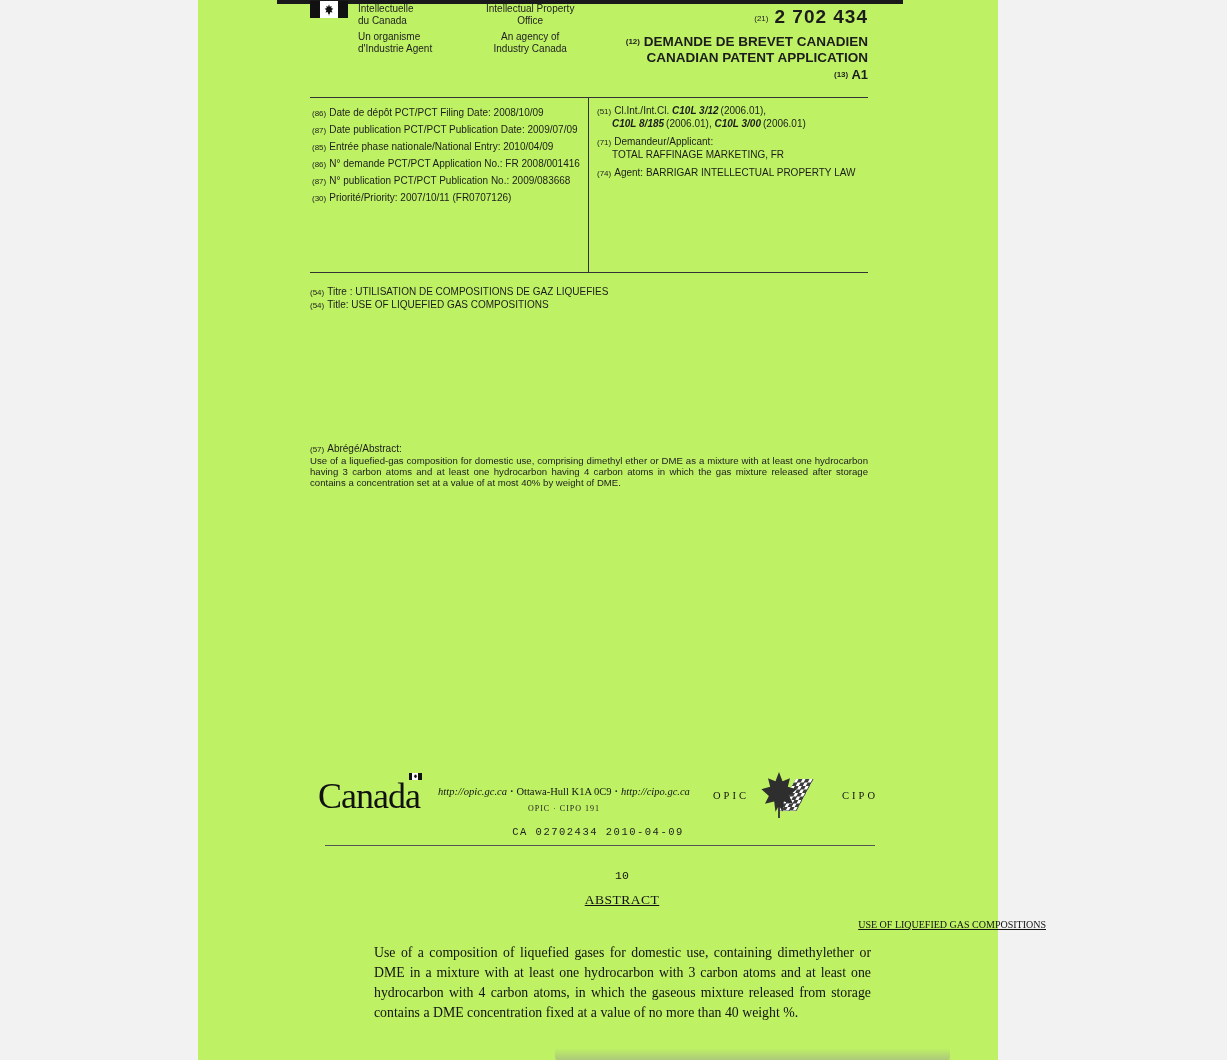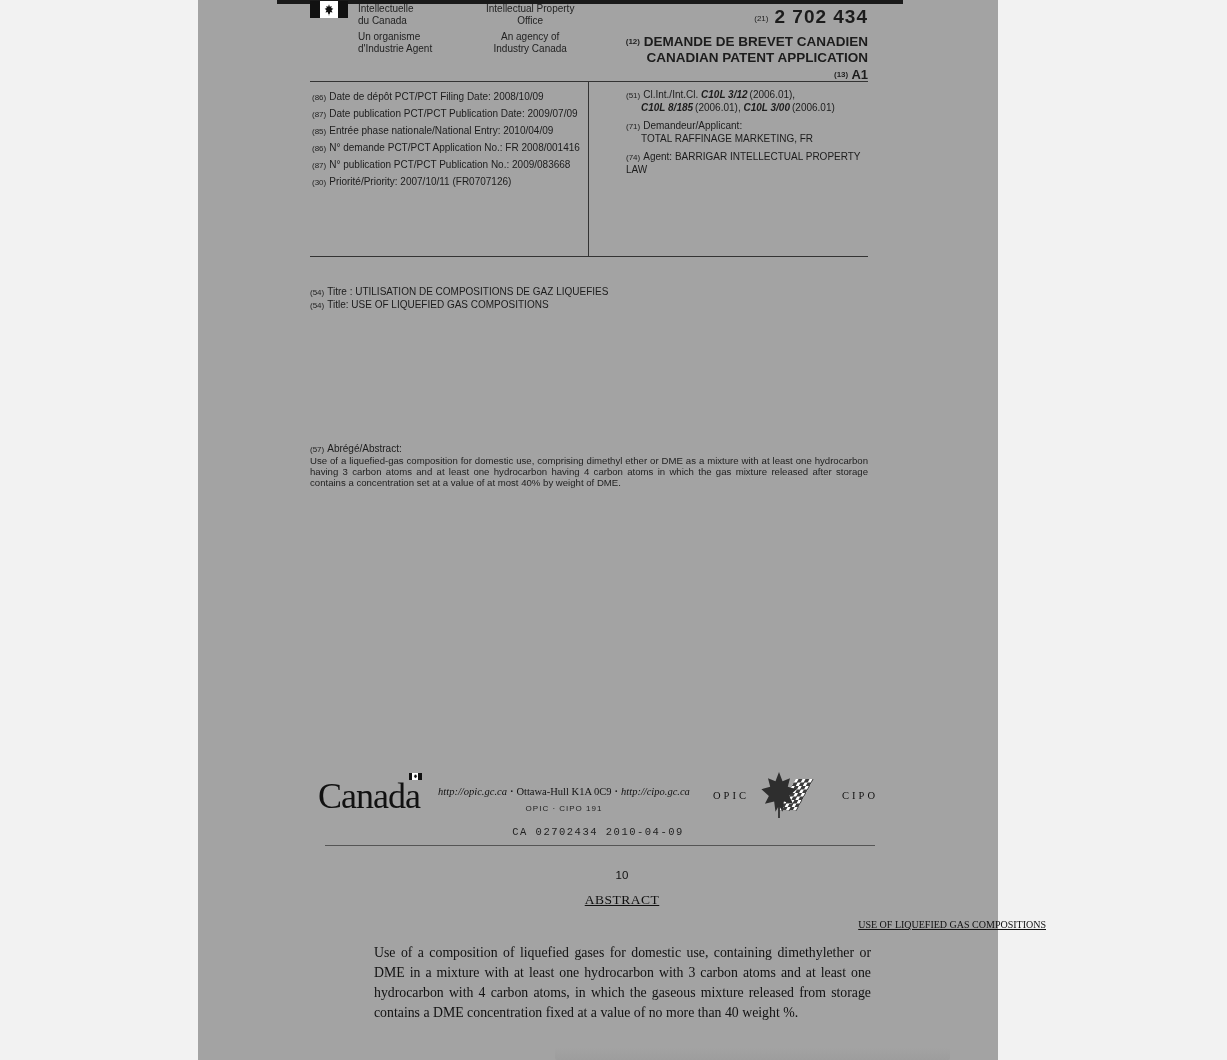--- a/index.html
+++ b/index.html
@@ -7,43 +7,42 @@
   body {
     background:#f2f2f2;
     position:relative;
     overflow:hidden;
     font-family:"Liberation Sans", sans-serif;
     color:#1c1c1c;
   }
   .paper {
     position:absolute; left:198px; top:0;
     width:800px; height:1060px;
-    background:#a3a3a3;
+    background:#bef264;
   }
   .abs { position:absolute; }
 
   
   .top-bar { left:79px; top:0; width:626px; height:4px; background:#1a1a1a; }
   .flag-badge { left:112px; top:1px; width:38px; height:17px; display:flex; }
   .flag-badge .bar { width:10px; height:100%; background:#111; }
   .flag-badge .mid { width:18px; height:100%; background:#fff; display:flex; align-items:center; justify-content:center; }
   .hdr-col { font-size:10px; line-height:11.5px; color:#222; }
   .hdr-col .grp2 { margin-top:5px; }
   .hdr-right { right:130px; top:6px; text-align:right; }
   .num-label { font-size:8px; color:#222; vertical-align:2px; }
   .pat-num { font-size:19px; font-weight:bold; letter-spacing:1px; margin-left:6px; }
   .doc-type { font-size:13.5px; font-weight:bold; line-height:15.5px; margin-top:6px; }
   .kind { font-size:13px; font-weight:bold; margin-top:2px; }
 
   
   .biblio {
-    left:112px; top:81px; width:558px; height:176px;
+    left:112px; top:97px; width:558px; height:176px;
     border-top:1.5px solid #333; border-bottom:1.5px solid #333;
     display:flex;
-    gap:29px;
   }
   .biblio-left { width:279px; border-right:1.5px solid #333; padding:7px 4px 0 2px; }
   .biblio-right { flex:1; padding:7px 0 0 8px; }
   .field { font-size:10px; line-height:16px; white-space:nowrap; }
   .code { font-size:8px; color:#222; margin-right:3px; }
   .grp { margin-bottom:7px; font-size:10px; line-height:11.5px; }
   .grp .indent { padding-left:15px; }
   .ipc-code { font-style:italic; font-weight:bold; }
 
   
@@ -63,39 +62,39 @@
     position:absolute; right:-2px; top:-2px;
     width:13px; height:7px; display:flex;
   }
   .flag-mini .bar { width:3.5px; height:100%; background:#111; }
   .flag-mini .mid { width:6px; height:100%; background:#fff; display:flex; align-items:center; justify-content:center; }
   .footer-center { left:226px; top:786px; width:280px; text-align:center;
     font-family:"Liberation Serif", serif; font-size:10.5px; color:#111; white-space:nowrap; }
   .footer-center .it { font-style:italic; }
   .footer-center .dot { font-weight:bold; margin:0 3px; }
   .opic-small { left:226px; top:804px; width:280px; text-align:center;
-    font-family:Liberation Sans, sans-serif; font-size:8px; letter-spacing:1px; color:#222; }
+    font-family:Liberation Serif, serif; font-size:8px; letter-spacing:1px; color:#222; }
   .opic-logo { left:515px; top:772px; width:165px; height:46px; display:flex; align-items:center; }
   .opic-logo .lbl { font-family:"Liberation Serif", serif; font-size:10.5px; letter-spacing:3px; color:#111; }
   .checker {
     width:50px; height:32px; margin-left:-14px;
     transform:skewX(-28deg);
     background:repeating-conic-gradient(#3d3d3d 0% 25%, #ffffff 0% 50%) 0 0 / 7px 7px;
   }
   .leaf-wrap { width:44px; height:46px; margin-left:8px; position:relative; z-index:2; }
 
   
   .stamp { left:0; top:826px; width:800px; text-align:center;
     font-family:"Liberation Mono","DejaVu Sans Mono",monospace;
     font-size:10.5px; letter-spacing:1.5px; color:#222; }
   .rule { left:127px; top:845px; width:550px; height:0; border-top:1px solid #555; }
 
   
   .pg-num { left:0; top:869px; width:848px; text-align:center;
-    font-family:Liberation Sans, sans-serif; font-size:11.5px; color:#111; }
+    font-family:Liberation Mono, monospace; font-size:11.5px; color:#111; }
   .abs-heading { left:0; top:892px; width:848px; text-align:center;
     font-family:"Liberation Serif", serif; font-size:13.5px; letter-spacing:0.5px;
     text-decoration:underline; color:#111; }
   .abs-title { left:0; top:919px; width:848px; text-align:right;
     font-family:Liberation Serif, serif; font-size:10px;
     text-decoration:underline; color:#111; }
   .abs-body { left:176px; top:943px; width:497px;
     font-family:"Liberation Serif", serif; font-size:13.8px; line-height:20px;
     text-align:justify; color:#111; }
 

